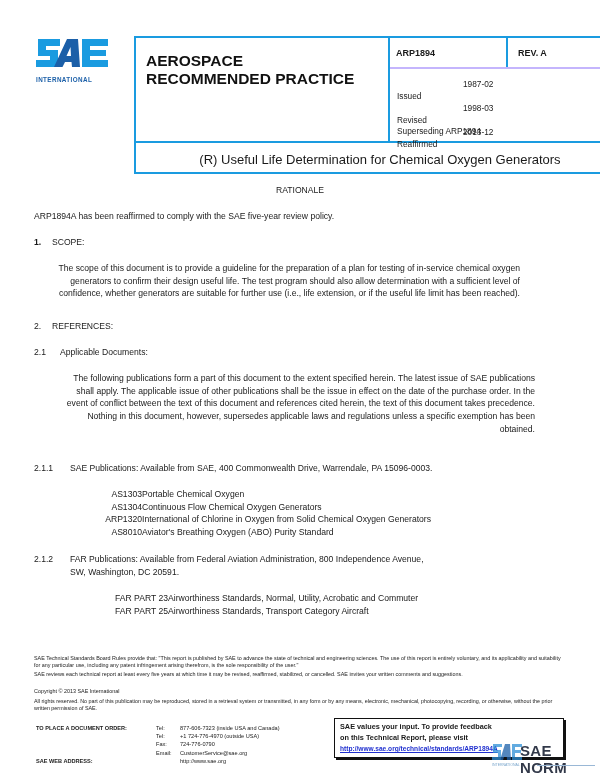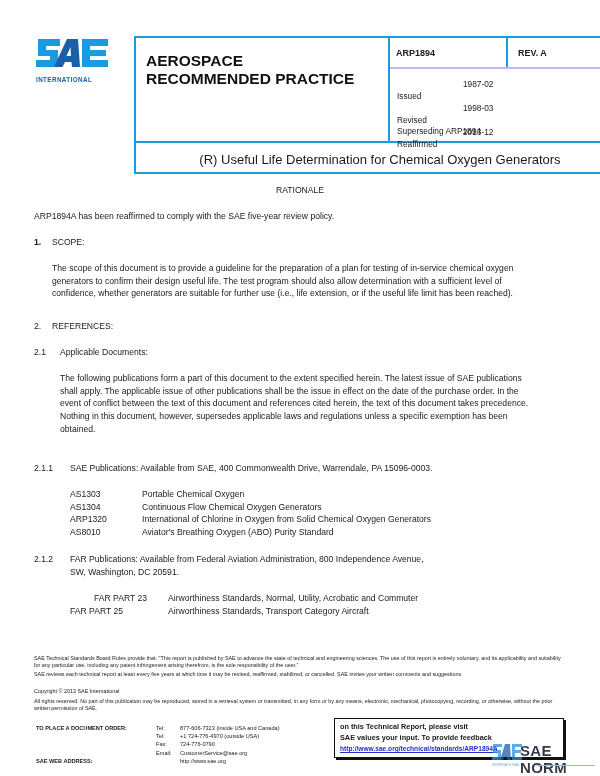--- a/index.html
+++ b/index.html
@@ -20,21 +20,21 @@
   .hdr-docnum { position: absolute; left: 6px; top: 10px; font-size: 9px; font-weight: bold; }
   .hdr-revdiv { position: absolute; left: 116px; top: 0; width: 2px; height: 100%; background: #1a9be0; }
   .hdr-rev { position: absolute; left: 128px; top: 10px; font-size: 9px; font-weight: bold; }
   .hdr-dates { position: absolute; left: 261px; top: 40px; font-size: 8.3px; line-height: 12px; }
   .hdr-dates .row { display: flex; }
   .hdr-dates .lbl { width: 66px; margin-top: 12px; }
   .hdr-supersede { position: absolute; left: 261px; top: 88px; font-size: 8.3px; }
   .hdr-subtitle { position: absolute; left: 0; right: 0; top: 114px; text-align: center; font-size: 13px; }
 
   
-  .txt { position: absolute; font-size: 8.6px; line-height: 12.7px; white-space: nowrap; }
+  .txt { position: absolute; font-size: 8.6px; line-height: 12.7px; white-space: nowrap; text-align: right; }
   .center { left: 0; right: 0; text-align: center; }
   .para { white-space: normal; }
 
   .reflist .row { display: flex; height: 12.7px; }
 
   
   .foot { position: absolute; left: 34px; width: 534px; font-size: 5.4px; line-height: 7.2px; color: #222; }
   .order { position: absolute; left: 36px; top: 724px; font-size: 5.6px; line-height: 8.2px; font-weight: bold; color: #222; }
   .order .row { display: flex; }
   .order .c1 { width: 120px; }
@@ -178,22 +178,22 @@
     <span class="c3">CustomerService@sae.org</span>
   </div>
   <div class="row">
     <span class="c1">SAE WEB ADDRESS:</span>
     <span class="c2"></span>
     <span class="c3">http://www.sae.org</span>
   </div>
 </div>
 
 <div class="feedback">
+  <div>SAE values your input. To provide feedback</div>
   <div>on this Technical Report, please visit</div>
-  <div>SAE values your input. To provide feedback</div>
   <a>http://www.sae.org/technical/standards/ARP1894A</a>
 </div>
 
 <div class="watermark">
   <svg style="position:absolute; left:0; top:1px;" width="30" height="18" viewBox="0 0 30 18">
     <path d="M1 1 H10 V4 H4 V7 H9 V17 H0 V14 H6 V10 H1 Z" fill="#2d8fd6" opacity="0.75"></path>
     <path d="M8 17 L13 1 H18 L19 17 H15 L14.8 14 H12 L11 17 Z" fill="#1b5fa8" opacity="0.75"></path>
     <path d="M20 1 H30 V4 H23 V7 H29 V10 H23 V14 H30 V17 H20 Z" fill="#2d8fd6" opacity="0.75"></path>
   </svg>
   <div class="wm-text">SAE NORM</div>

